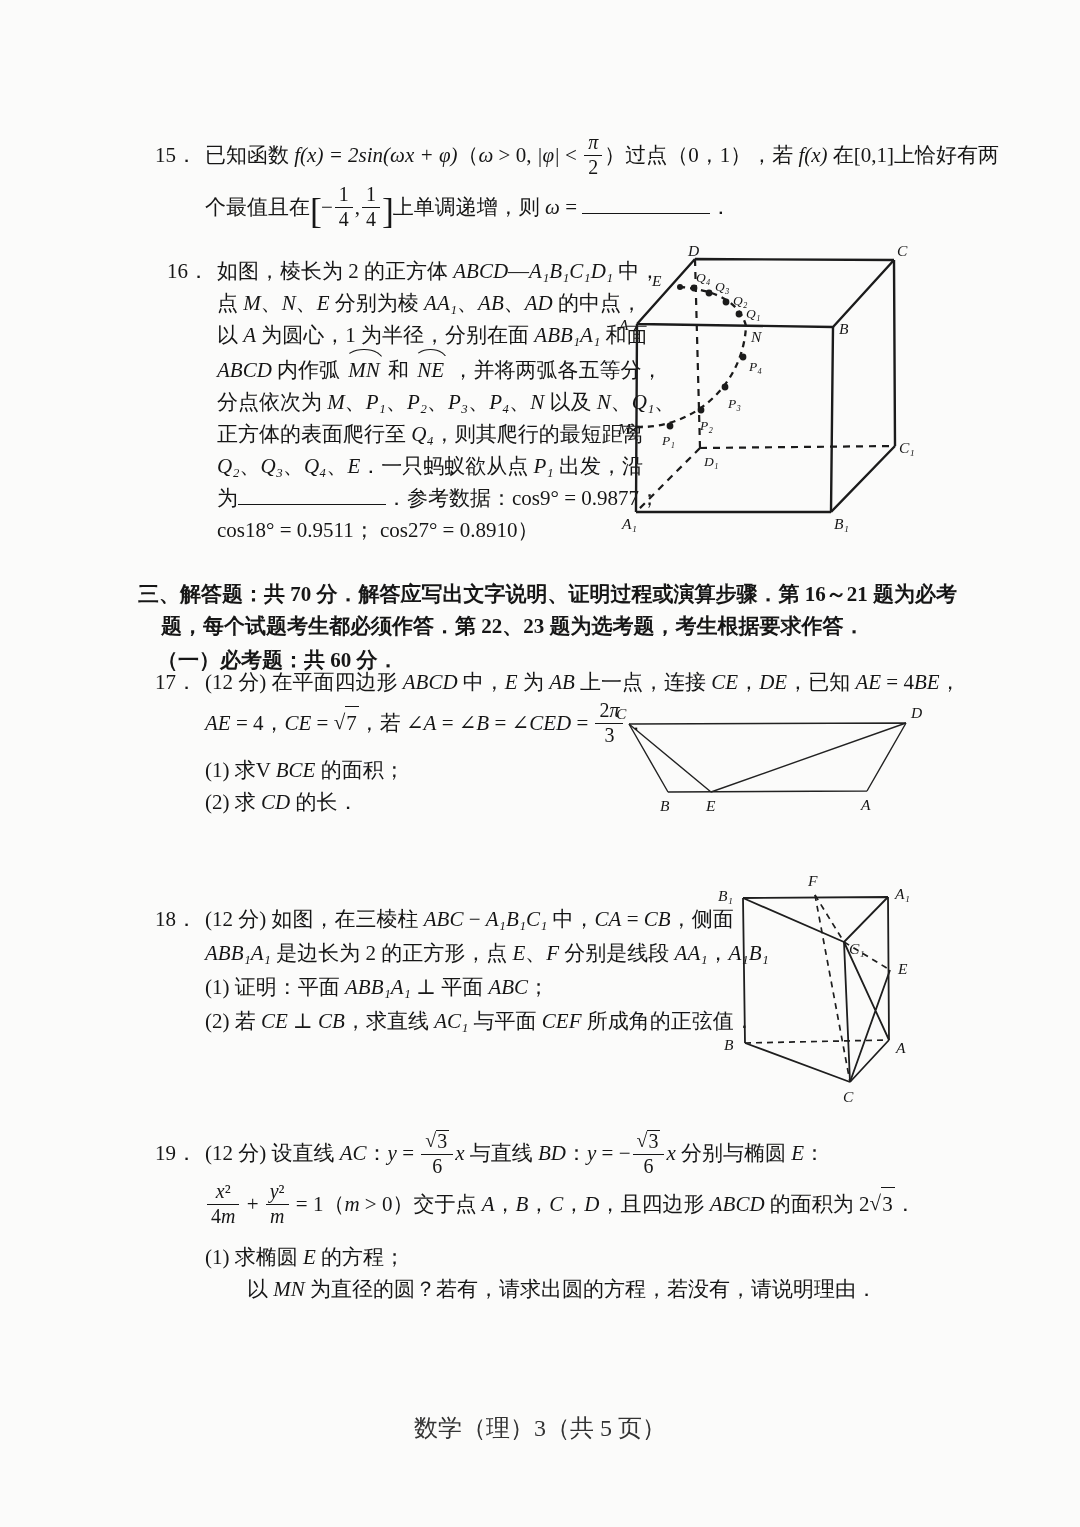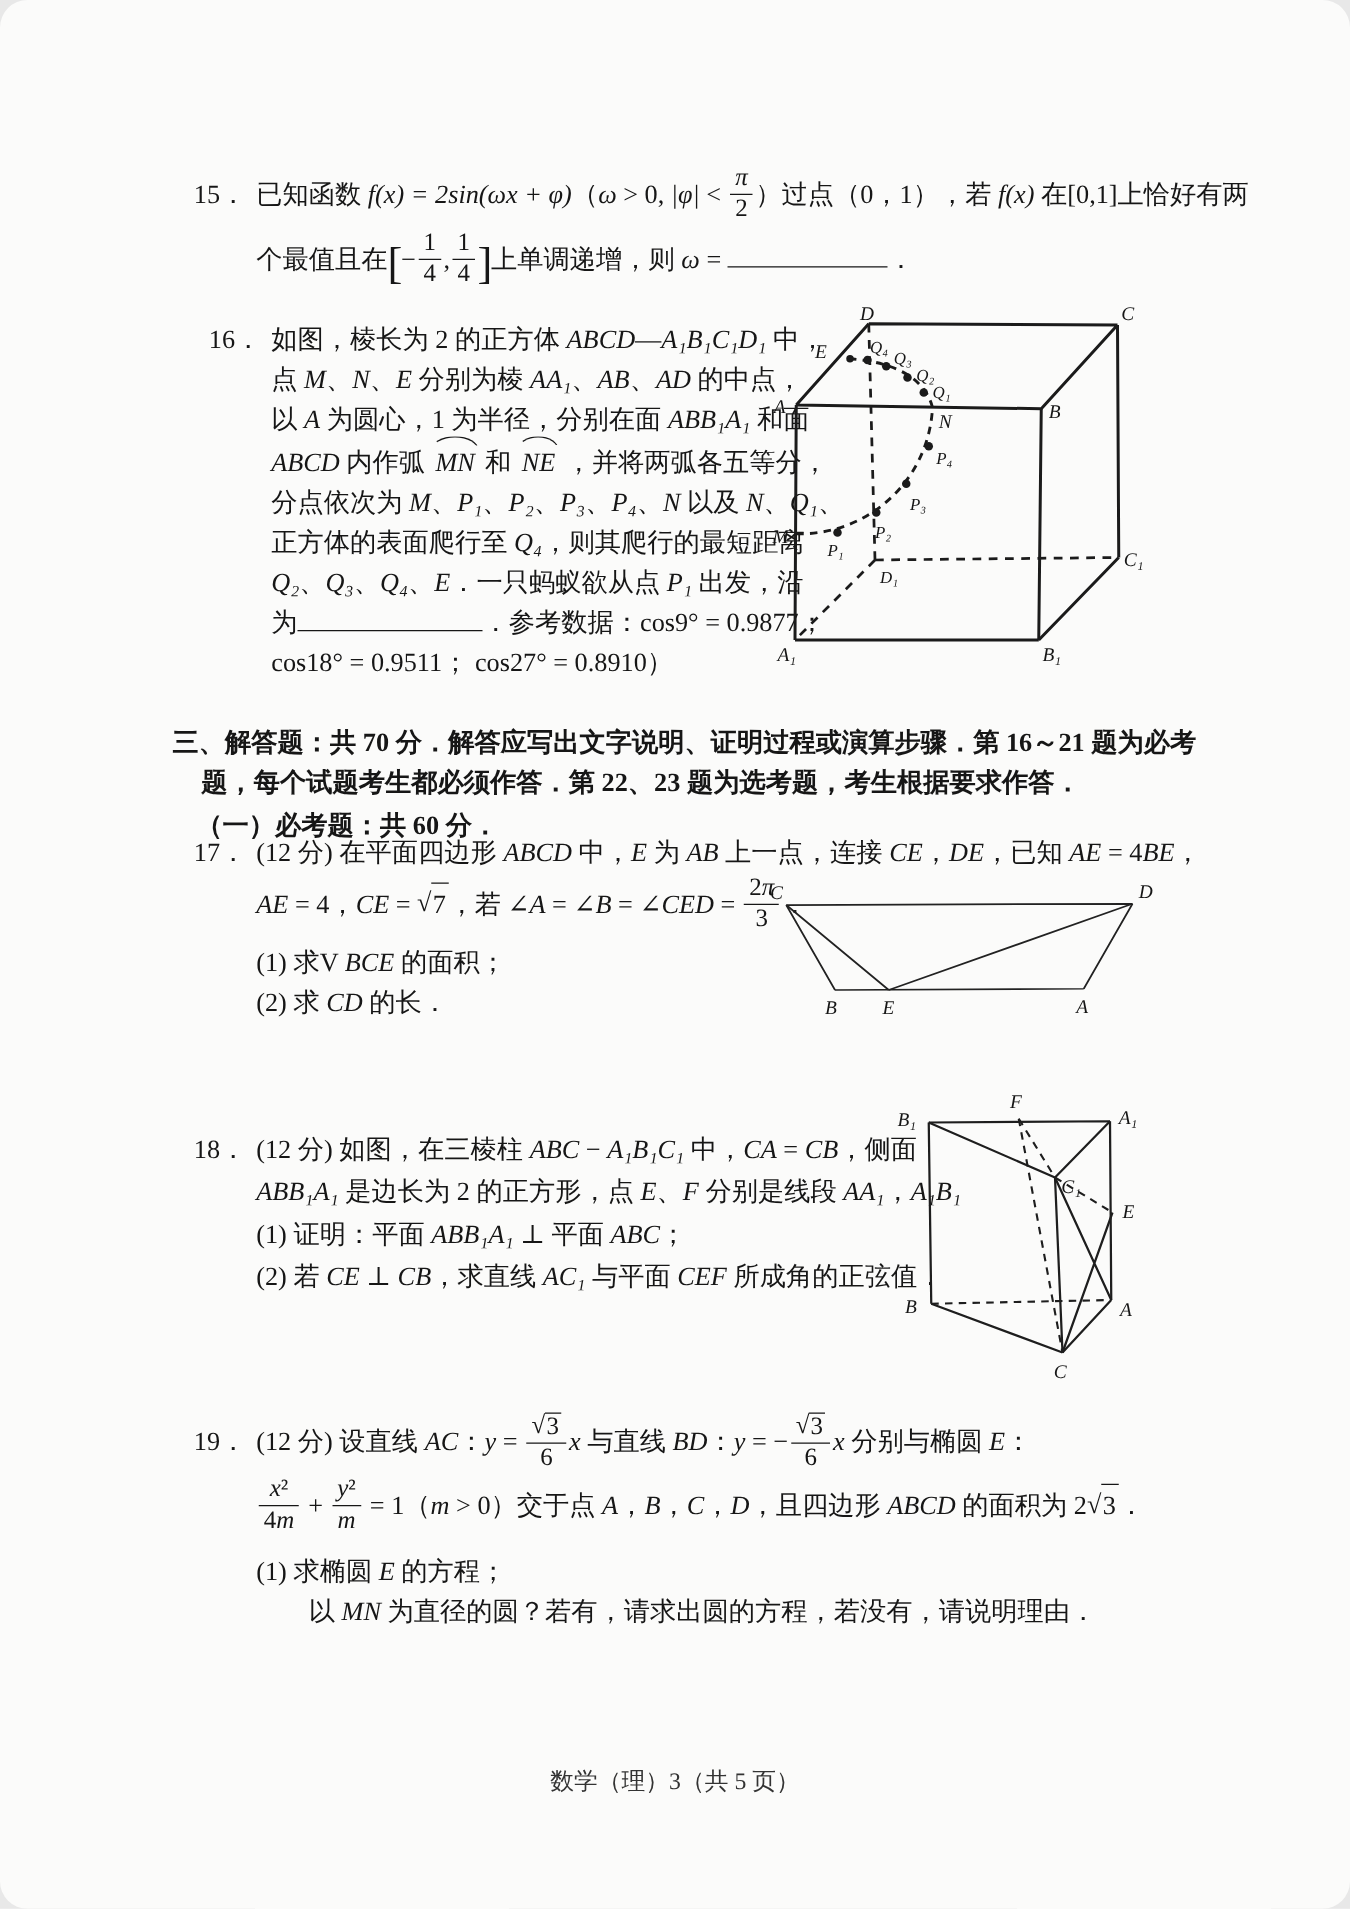--- a/index.html
+++ b/index.html
@@ -2,21 +2,20 @@
 <html><head>
 <meta charset="utf-8">
 <style>
   html,body{margin:0;padding:0;}
   body{background:#e8e8e8;}
   .page{
     position:relative; width:1080px; height:1527px; margin:0 auto;
     background:#fbfbfa; color:#161616; overflow:hidden;
     font-family:"Liberation Serif","DejaVu Serif","DejaVu Sans",serif;
     font-size:21px;
-    border-radius:22px;
   }
   .block{position:absolute;}
   .line{white-space:nowrap; line-height:32px; min-height:32px;}
   .lh34 .line{line-height:34px; min-height:34px;}
   .indent{margin-left:50px;}
   .pnum{display:inline-block; width:50px;}
   .bold{font-weight:bold;}
   .mi{font-style:italic;}
   .mt{font-style:normal;}
   .frac{display:inline-block; text-align:center; vertical-align:middle; line-height:1.08; margin:0 2px; transform:translateY(-2px);}
@@ -24,21 +23,21 @@
   .fd{display:block; padding:1px 4px 0; font-size:0.95em;}
   .sqrt{display:inline-block; white-space:nowrap;}
   .rad{display:inline-block; transform:translateY(-1px);}
   .radx{display:inline-block; border-top:1.5px solid #161616; padding:0 2px 0 1px;}
   .arc{position:relative; display:inline-block; font-style:italic; padding:3px 3px 0;}
   .arc::before{content:""; position:absolute; left:0; right:0; top:-2px; height:9px;
     border:1.7px solid transparent; border-top-color:#161616;
     border-radius:50% 50% 0 0 / 100% 100% 0 0;}
   .blank{display:inline-block; border-bottom:1.6px solid #161616; height:1em; vertical-align:baseline;}
   .bigbr{font-size:170%; vertical-align:-0.24em; font-weight:400; letter-spacing:-1px;}
-  .footer{position:absolute; left:0; right:0; top:1412px; text-align:center; font-size:19px; color:#333;}
+  .footer{position:absolute; left:0; right:0; top:1412px; text-align:center; font-size:24px; color:#333;}
   svg text{font-family:"Liberation Serif","DejaVu Serif","DejaVu Sans",serif; font-style:italic; fill:#161616;}
   svg .lbl{font-size:15.5px;}
   svg .lbs{font-size:13.5px;}
 </style>
 </head>
 <body>
 
 <div class="page">
 
   <div class="block" style="left:155px; top:134px; width:860px;">

